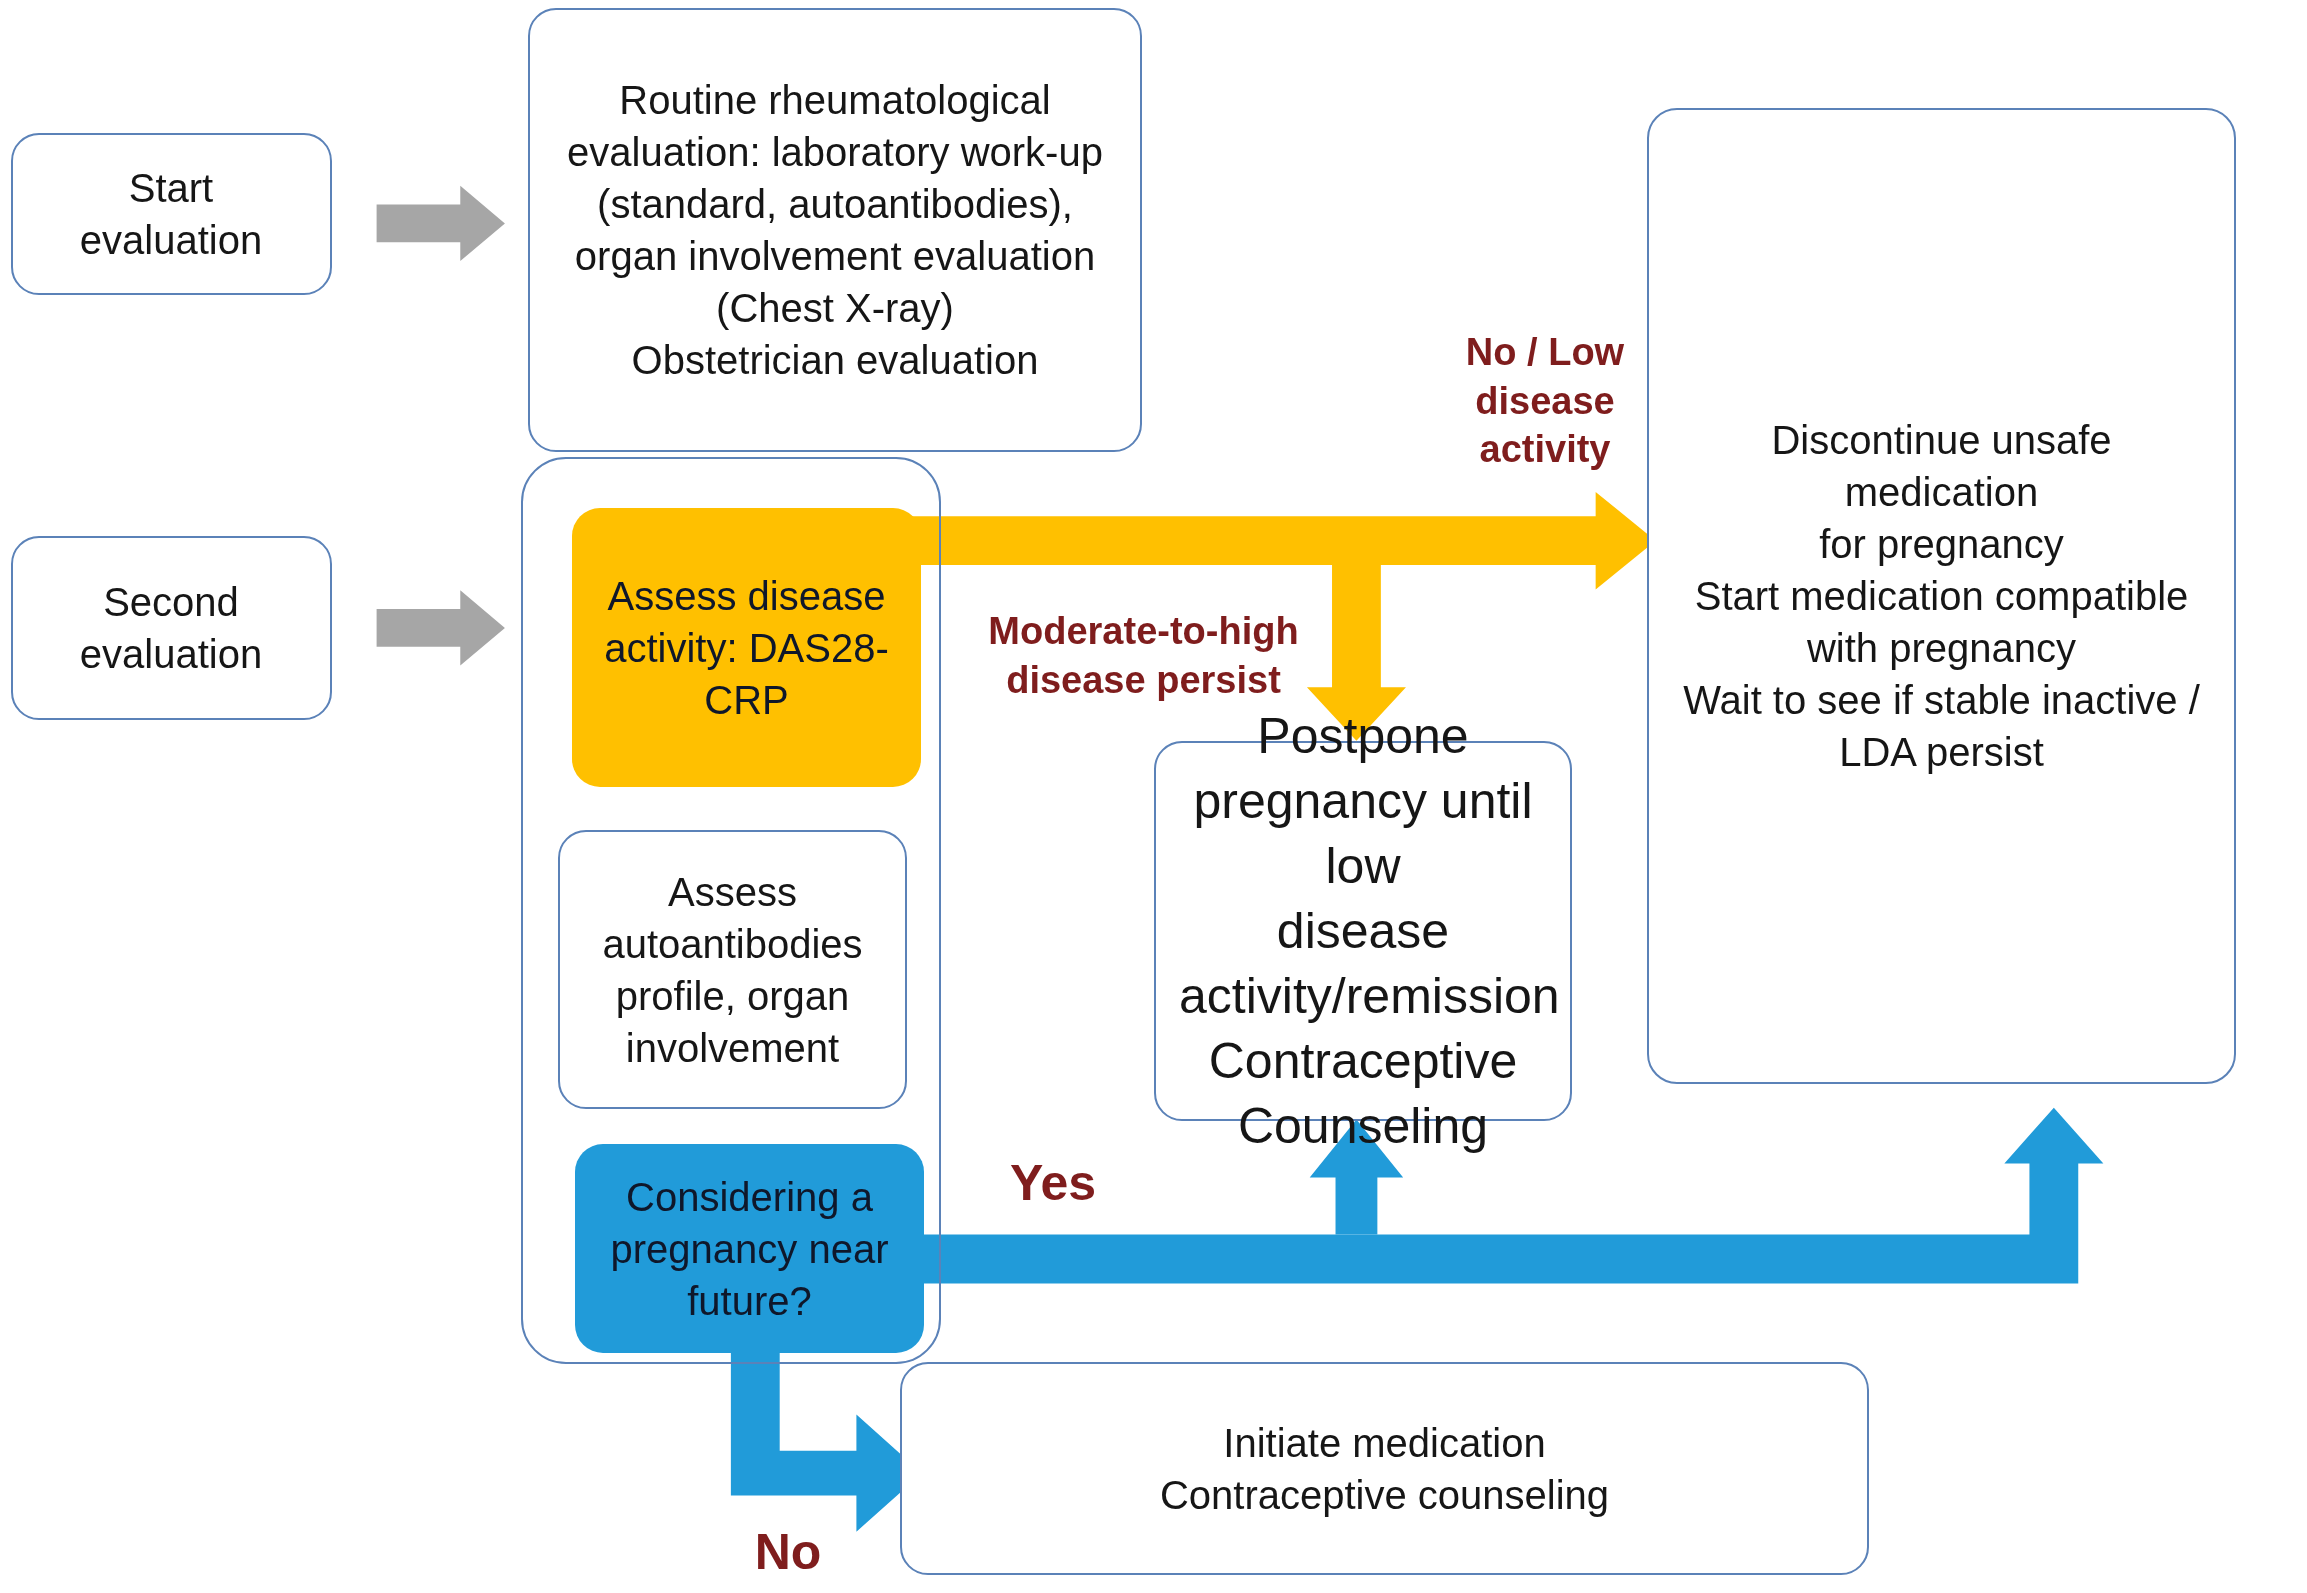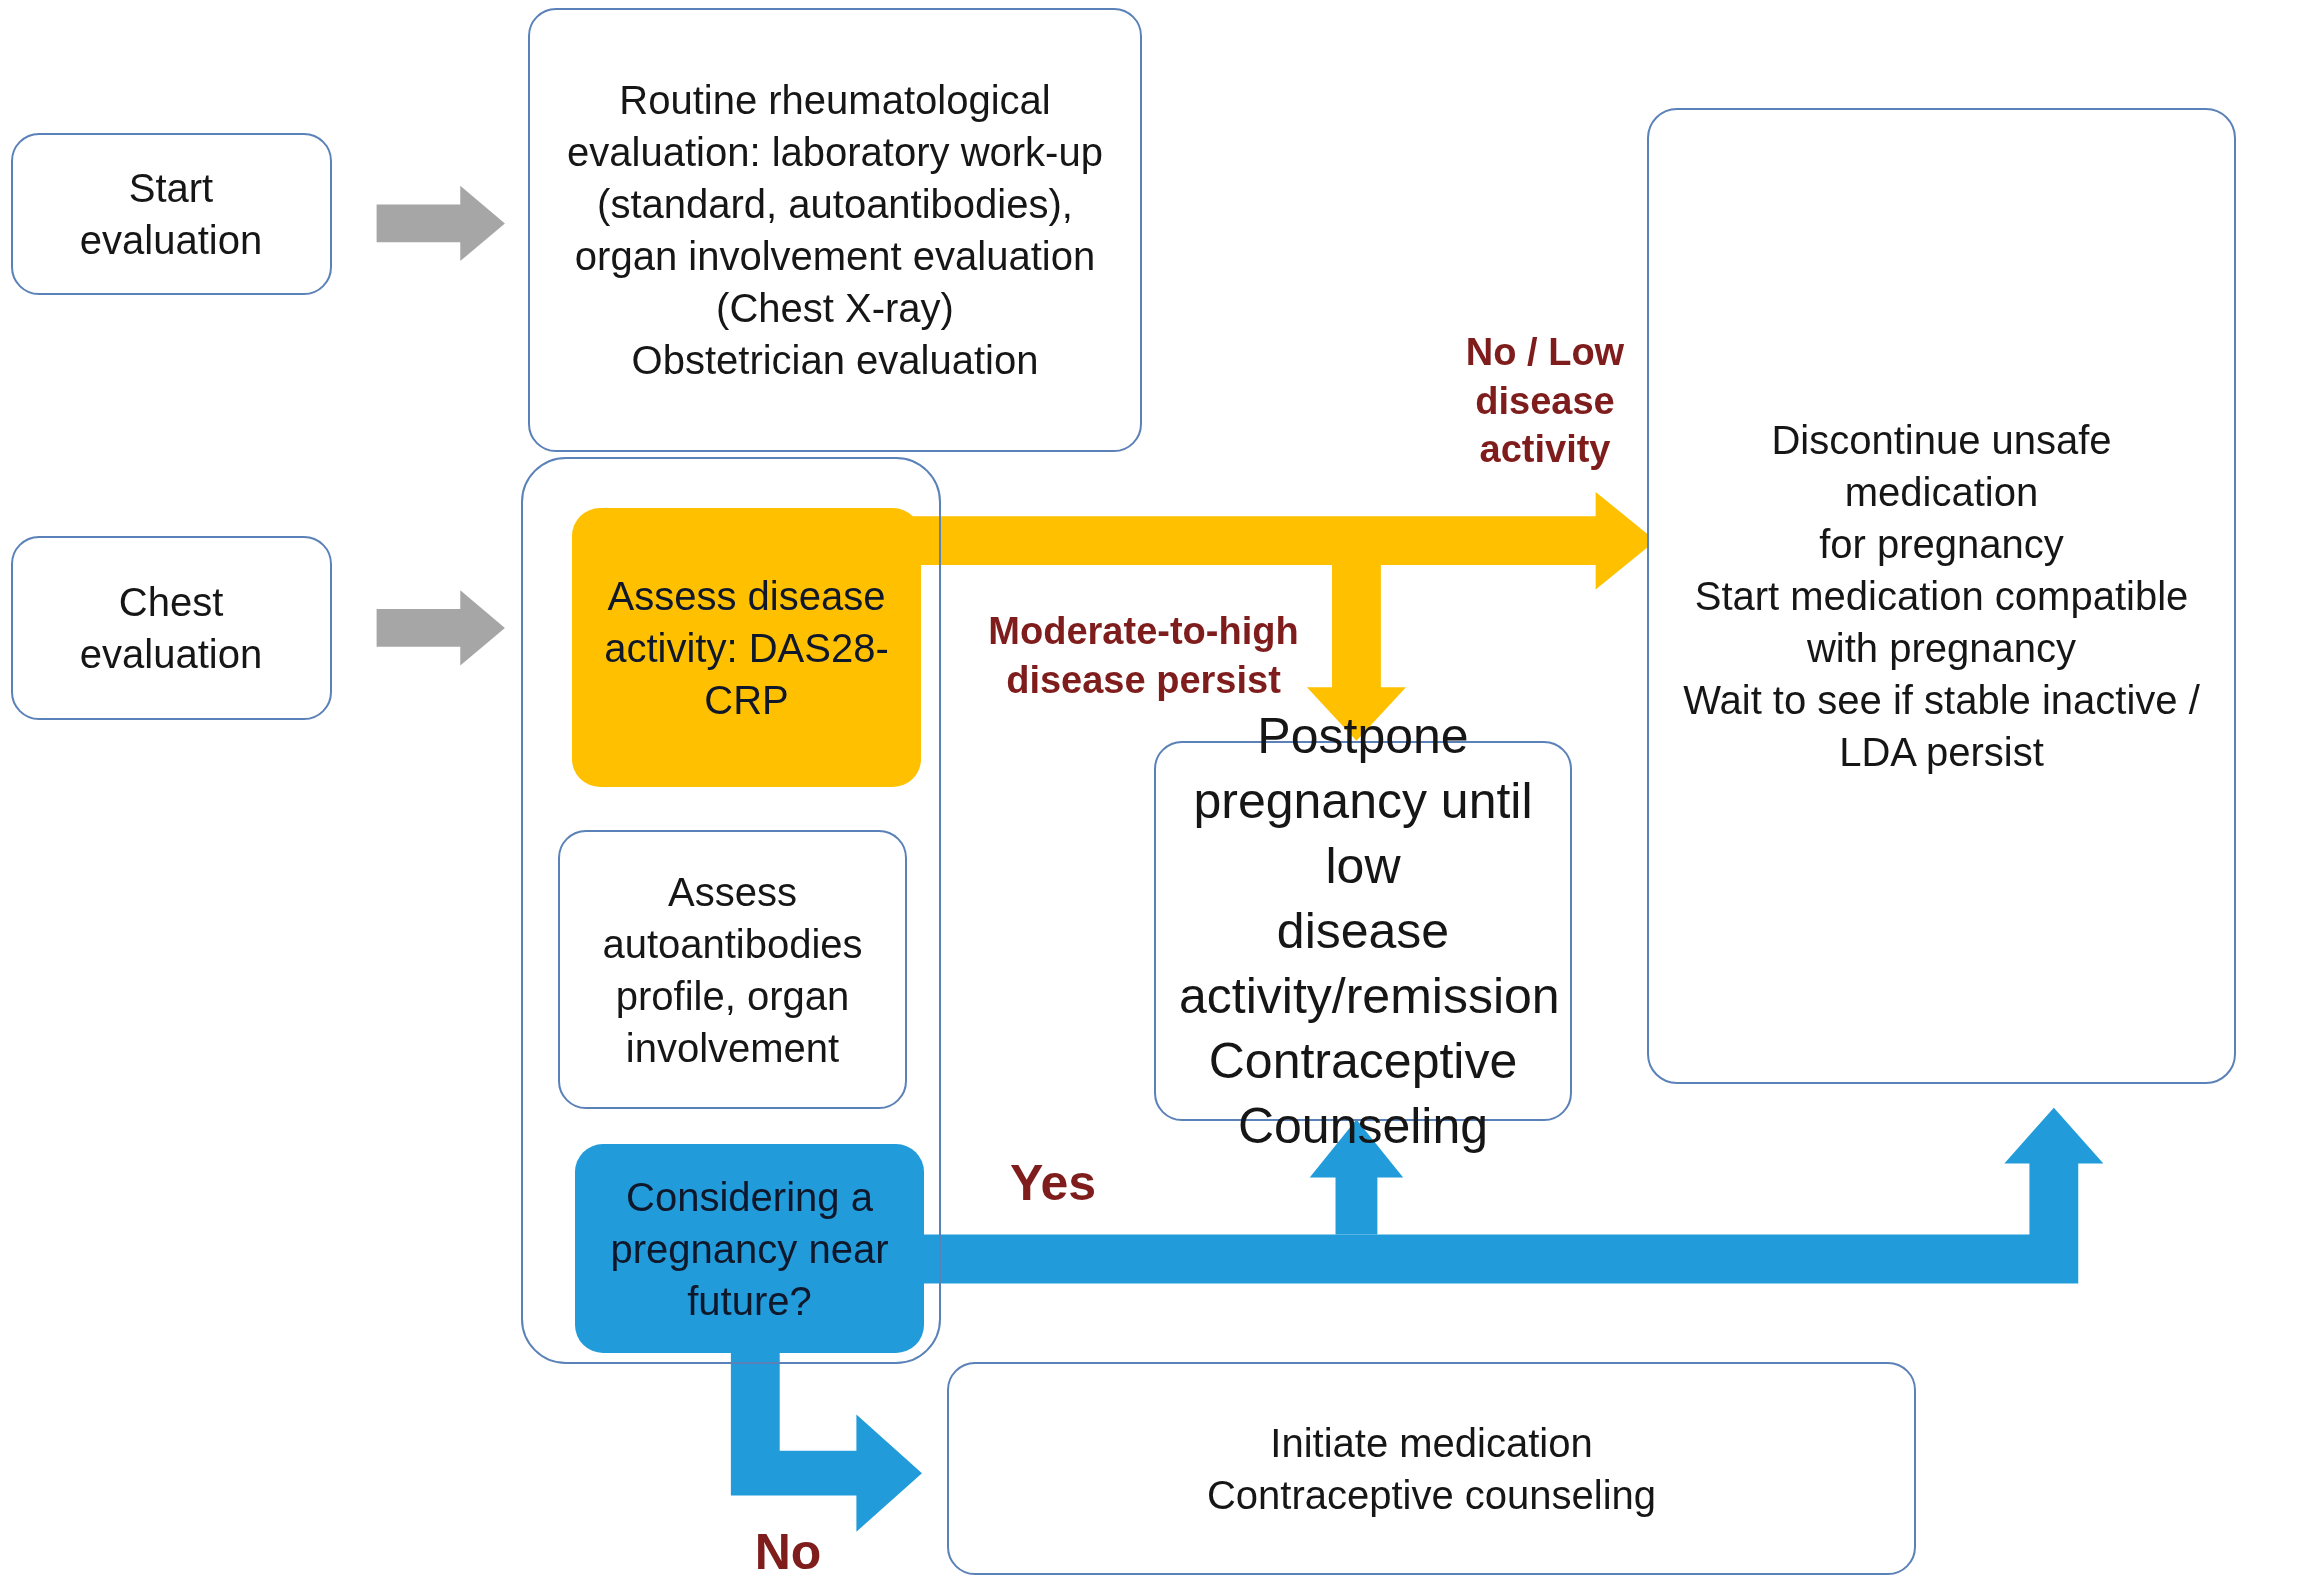--- a/index.html
+++ b/index.html
@@ -106,21 +106,21 @@
   <div class="box f58" style="left:528px; top:8.4px; width:614px; height:444px;">
     <span class="txt">Routine rheumatological
 evaluation: laboratory work-up
 (standard, autoantibodies),
 organ involvement evaluation
 (Chest X-ray)
 Obstetrician evaluation</span>
   </div>
 
   <div class="box f58" style="left:10.5px; top:536px; width:321px; height:184px;">
-    <span class="txt">Chest
+    <span class="txt">Second
 evaluation</span>
   </div>
 
   <div class="fill-box orange-fill f58" style="left:572px; top:508px; width:349px; height:279px;">
     <span class="txt">Assess disease
 activity: DAS28-
 CRP</span>
   </div>
 
   <div class="box f58" style="left:558px; top:830px; width:349px; height:279px;">
@@ -147,21 +147,21 @@
 
   <div class="box f58" style="left:1647px; top:108px; width:589px; height:976px; border-radius:30px;">
     <span class="txt">Discontinue unsafe medication
 for pregnancy
 Start medication compatible
 with pregnancy
 Wait to see if stable inactive /
 LDA persist</span>
   </div>
 
-  <div class="box f58" style="left:947px; top:1362px; width:969px; height:213px;text-align:center;">
+  <div class="box f58" style="left:900px; top:1362px; width:969px; height:213px;text-align:center;">
     <span class="txt">Initiate medication
 Contraceptive counseling</span>
   </div>
 
   <div class="label f54" style="left:1437px; top:328px; width:216px;">No / Low
 disease
 activity</div>
 
   <div class="label f54" style="left:976px; top:607px; width:335px;">Moderate-to-high
 disease persist</div>

